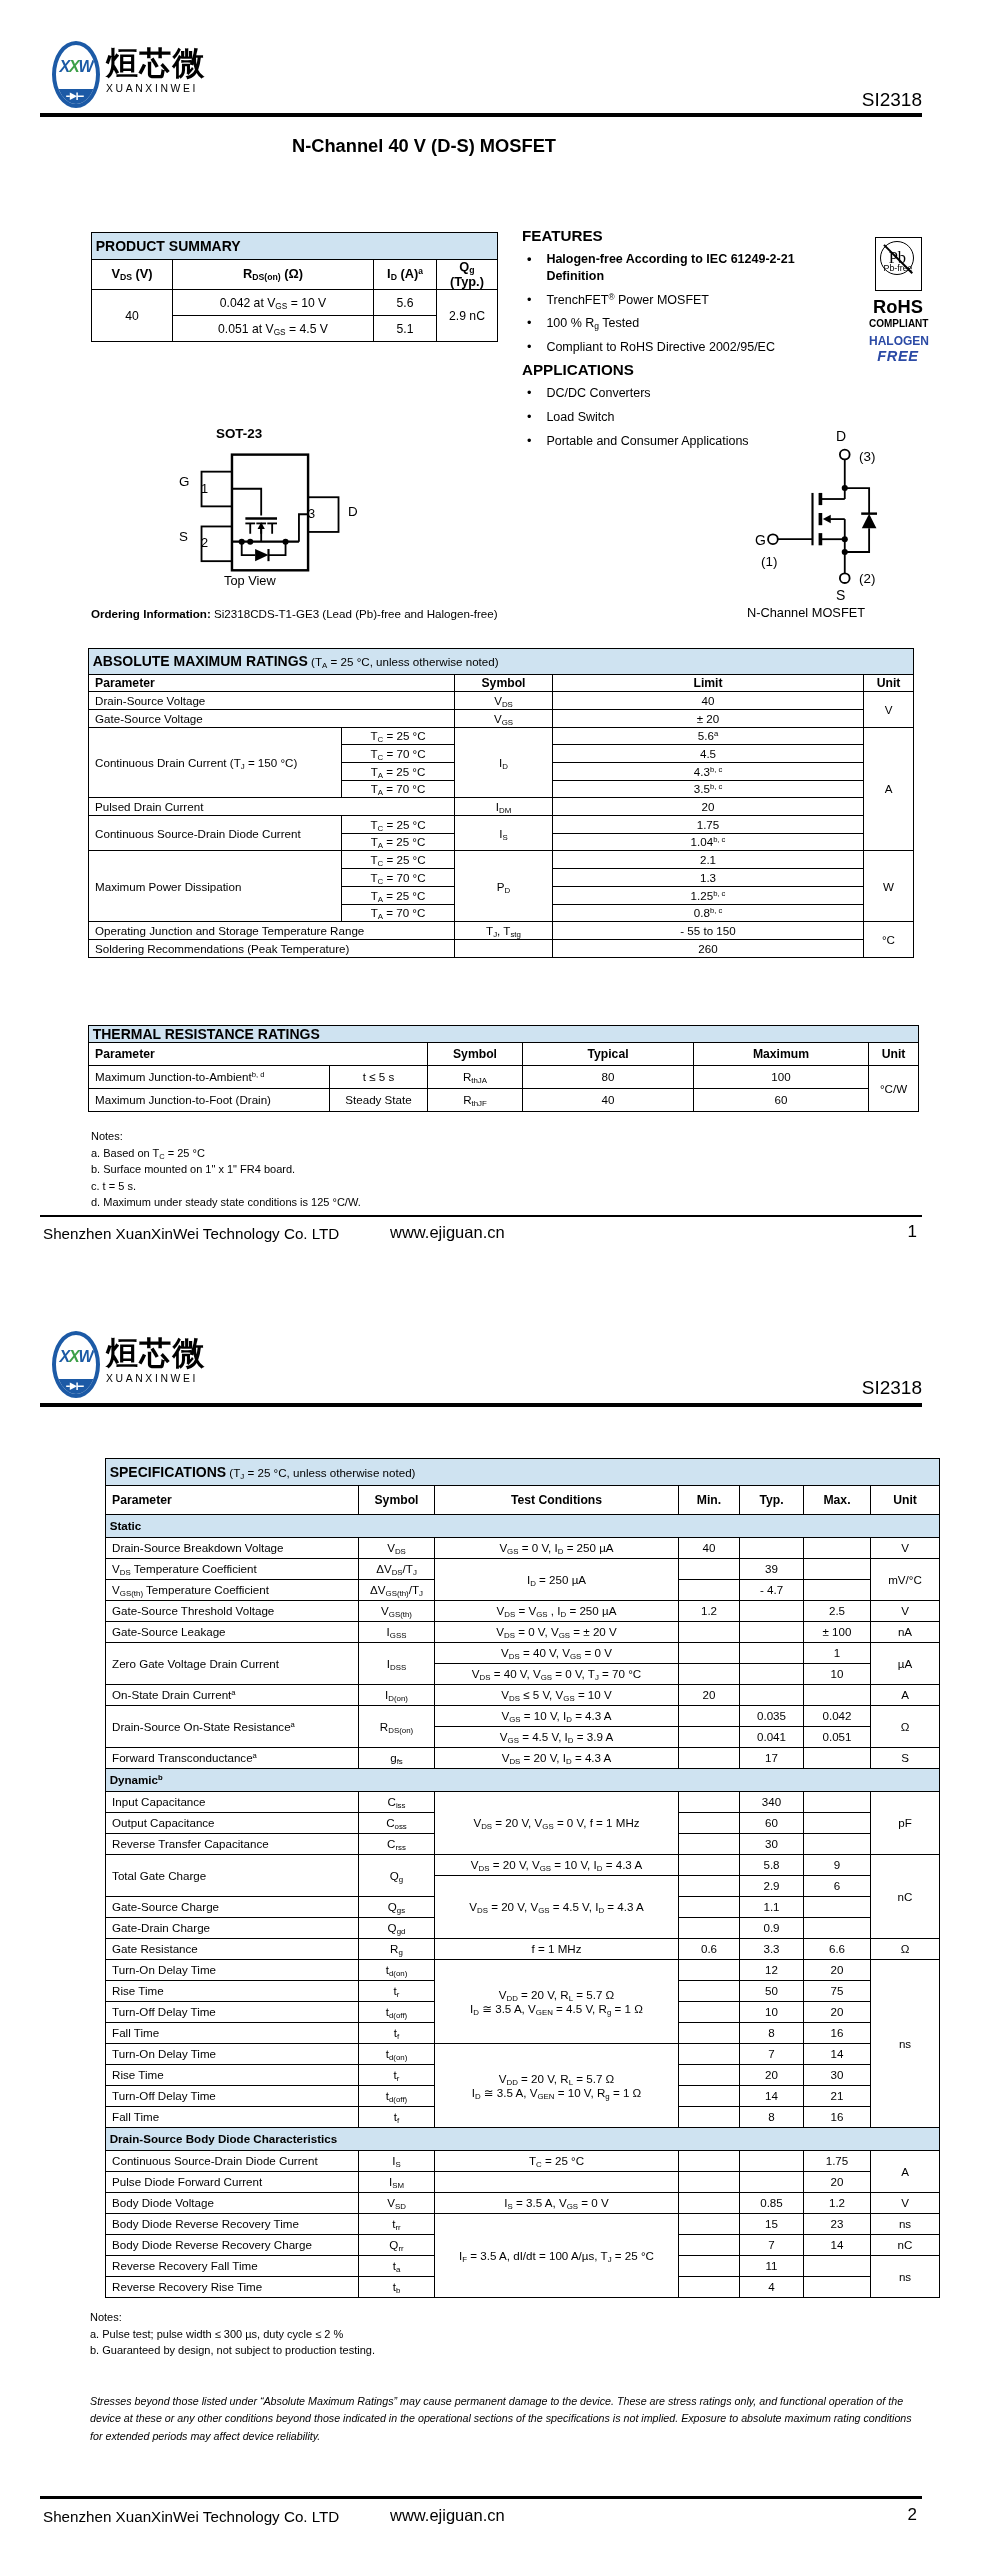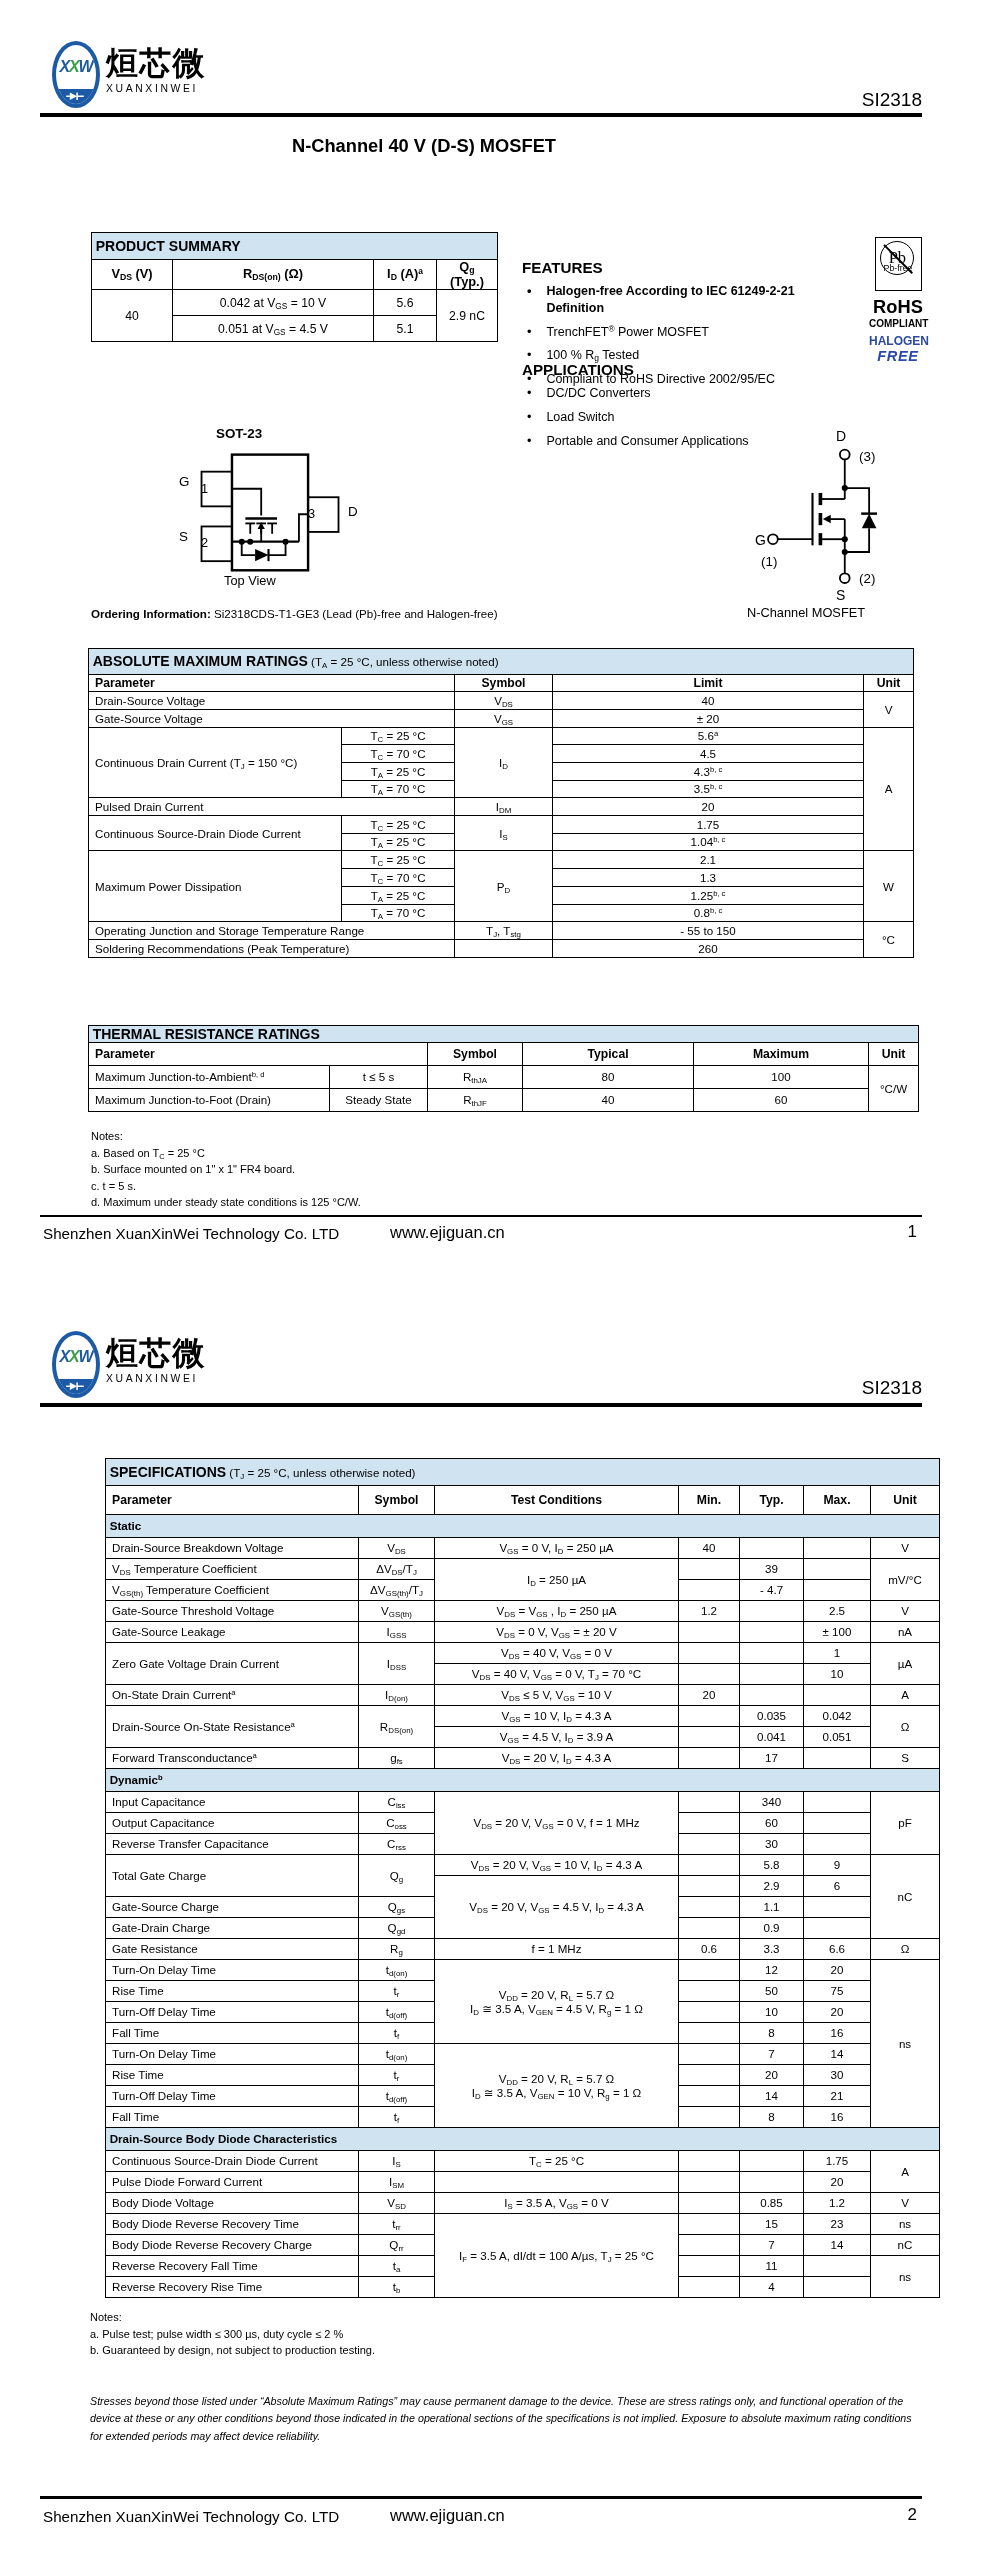--- a/index.html
+++ b/index.html
@@ -123,21 +123,21 @@
       <td>5.6</td>
       <td rowspan="2">2.9 nC</td>
     </tr>
     <tr>
       <td>0.051 at V<sub>GS</sub> = 4.5 V</td>
       <td>5.1</td>
     </tr>
   </tbody>
     </table>
 
-  <div class="abs" style="left:522px;top:227px;width:332px;margin-top:32px;">
+  <div class="abs" style="left:522px;top:227px;width:332px;">
     <div class="sechead">FEATURES</div>
     <ul class="bl">
       <li class="b" style="width:305px;"><span class="dot">•</span><span>Halogen-free According to IEC 61249-2-21 Definition</span></li>
       <li><span class="dot">•</span><span>TrenchFET<sup>®</sup> Power MOSFET</span></li>
       <li><span class="dot">•</span><span>100 % R<sub>g</sub> Tested</span></li>
       <li><span class="dot">•</span><span>Compliant to RoHS Directive 2002/95/EC</span></li>
     </ul>
   </div>
   <div class="abs" style="left:522px;top:361px;width:332px;">
     <div class="sechead">APPLICATIONS</div>

